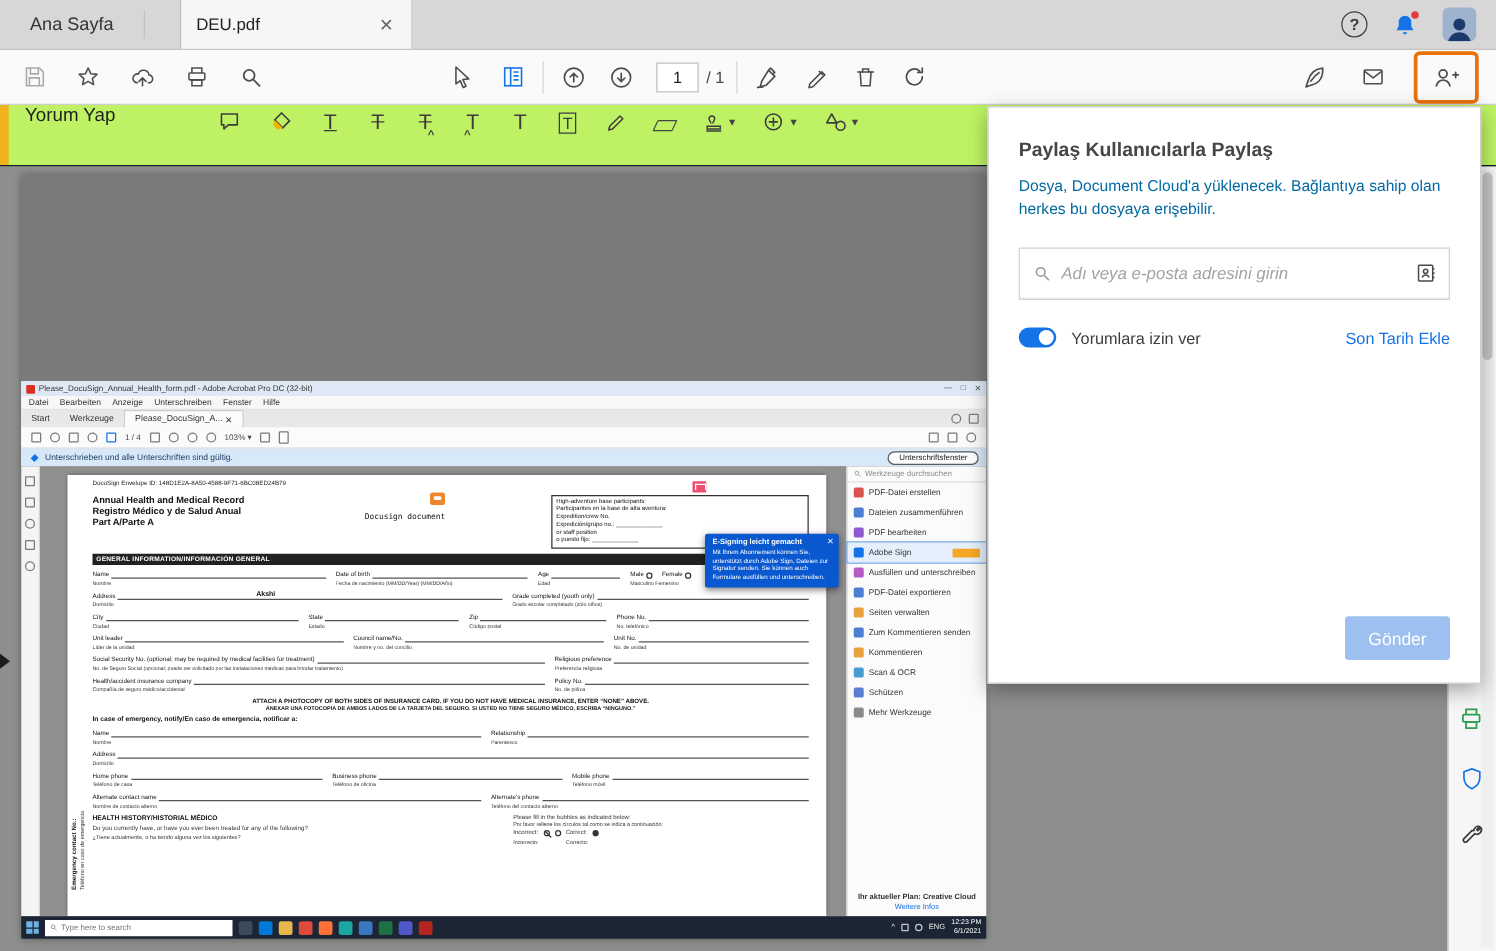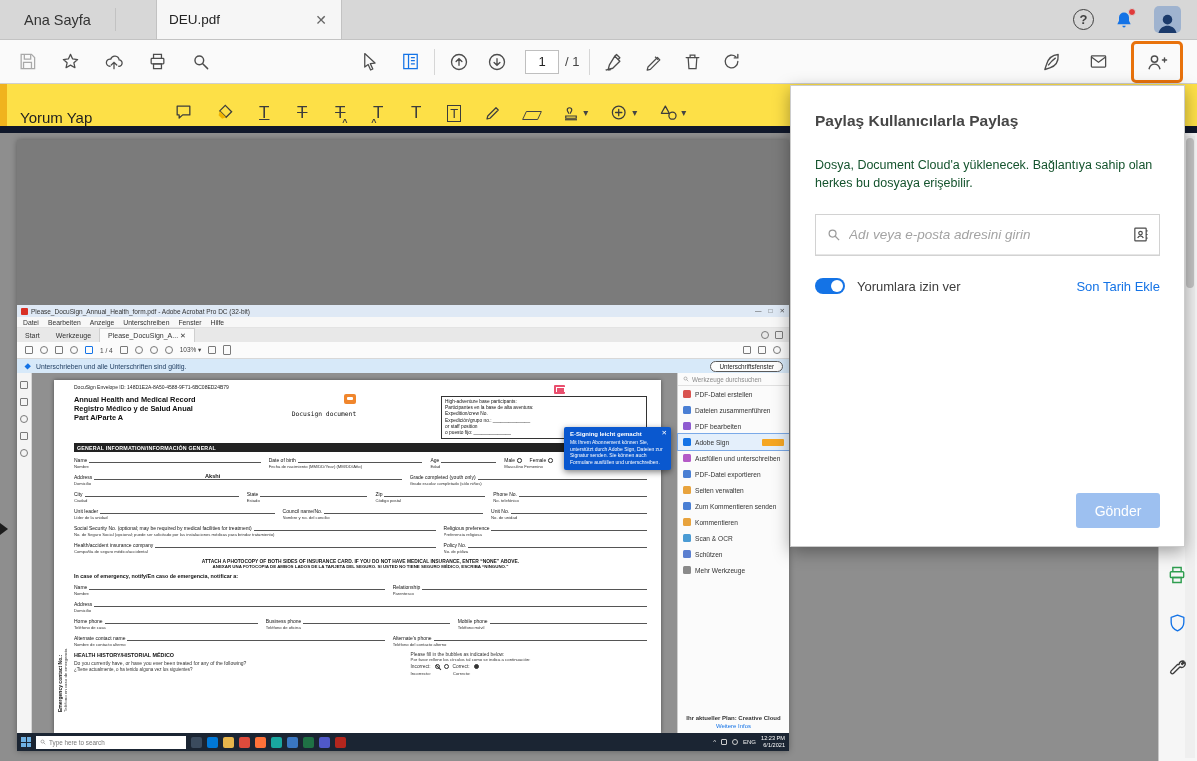--- a/index.html
+++ b/index.html
@@ -4,40 +4,40 @@
 <style>
   *{box-sizing:border-box;margin:0;padding:0}
   html,body{width:1197px;height:761px;overflow:hidden}
   body{font-family:"Liberation Sans",sans-serif;background:#8e8e8e;position:relative;color:#333}
   svg{display:block}
 
   
   .tabbar{position:absolute;top:0;left:0;right:0;height:40px;background:#d7d7d7;border-bottom:1px solid #c3c3c3;display:flex;align-items:stretch;z-index:10}
   .tb-item{display:flex;align-items:center;padding:0 24px;font-size:14.5px;color:#333;cursor:default}
   .tb-sep{width:1px;background:#c2c2c2;margin:8px 0}
-  .doc-tab{width:186px;margin-left:40px;background:#f6f6f6;border-left:1px solid #c2c2c2;border-right:1px solid #c2c2c2;display:flex;align-items:center;justify-content:space-between;padding:0 12px;font-size:13.5px;color:#222}
+  .doc-tab{width:186px;margin-left:28px;background:#f6f6f6;border-left:1px solid #c2c2c2;border-right:1px solid #c2c2c2;display:flex;align-items:center;justify-content:space-between;padding:0 12px;font-size:13.5px;color:#222}
   .doc-tab .x{font-size:14px;color:#666;padding:0 2px}
   .tb-right{margin-left:auto;display:flex;align-items:center;gap:20px;padding-right:16px}
   .help-circ{width:21px;height:21px;border:1.8px solid #3f3f3f;border-radius:50%;display:flex;align-items:center;justify-content:center;font-size:13px;font-weight:bold;color:#3f3f3f}
   .bell-wrap{position:relative}
   .bell-dot{position:absolute;top:-2px;right:-2px;width:8px;height:8px;border-radius:50%;background:#e03a3a;border:1.5px solid #d7d7d7}
   .avatar{width:27px;height:27px;border-radius:5px;background:#9fb3cf;overflow:hidden;display:flex;align-items:flex-end;justify-content:center}
 
   
   .main-toolbar{position:absolute;top:40px;left:0;right:0;height:44px;background:#fafafa;border-bottom:1px solid #cfcfcf;display:flex;align-items:center;padding:0 14px;z-index:10}
   .mtb-btn{padding:4px;display:flex;align-items:center;justify-content:center}
   .mtb-left{display:flex;align-items:center;gap:16px}
   .sep{width:1px;height:26px;background:#d6d6d6;margin:0 10px}
   .page-input{width:34px;height:24px;border:1px solid #bfbfbf;background:#fff;text-align:center;font-size:13px;color:#222}
   .page-total{font-size:13px;color:#444;margin-left:6px}
   .mtb-right{margin-left:auto;display:flex;align-items:center;gap:18px}
   .share-highlight{border:3px solid #e8720c;border-radius:5px;padding:4px 8px;display:flex;align-items:center}
 
   
-  .comment-bar{position:absolute;top:84px;left:0;right:0;height:49px;background:#fde047;border-bottom:7px solid #0f172a;display:flex;align-items:flex-end;z-index:9}
+  .comment-bar{position:absolute;top:84px;left:0;right:0;height:49px;background:#bef264;border-bottom:1px solid #0f172a;display:flex;align-items:flex-start;z-index:9}
   .cb-accent{position:absolute;left:0;top:0;width:7px;height:100%;background:#f0b31d}
   .cb-label{margin-left:20px;font-size:15px;color:#1f1f1f}
   .cb-tools{display:flex;align-items:center;gap:14px;margin-left:78px}
   .cb-tool{display:flex;align-items:center;gap:3px;padding:4px}
   .caret{font-size:10px;color:#444}
   .Tt{font-size:17px;font-weight:500;color:#3c3c3c;line-height:1;position:relative;width:16px;text-align:center}
   .Tt::before{content:"T"}
   .Tt.u::before{text-decoration:underline}
   .Tt.s::before{text-decoration:line-through}
   .Tt.cr::after{content:"^";position:absolute;left:10px;bottom:-6px;font-size:9px;font-weight:bold}
@@ -135,21 +135,21 @@
   .win-logo{width:10px;height:10px;display:grid;grid-template-columns:1fr 1fr;grid-template-rows:1fr 1fr;gap:1px}
   .win-logo span{background:#6fb1e3}
   .tb-search{width:150px;height:13px;background:#fff;display:flex;align-items:center;gap:3px;padding:0 4px;font-size:6.3px;color:#777}
   .tk-ic{width:11px;height:11px;border-radius:2px;flex:none}
   .tk-right{margin-left:auto;display:flex;align-items:center;gap:5px;color:#eee;font-size:6px}
   .tk-clock{text-align:right;font-size:5.6px;line-height:1.25;color:#fff}
 
   
   .share-panel{position:absolute;left:790px;top:85px;width:395px;height:462px;background:#fff;border:1px solid #cccccc;box-shadow:0 5px 16px rgba(0,0,0,.35);z-index:20;padding:26px 24px}
   .sp-title{font-size:15.5px;font-weight:bold;color:#464646}
-  .sp-desc{font-size:12.5px;color:#14532d;line-height:1.45;margin-top:26px}
+  .sp-desc{font-size:12.5px;color:#0369a1;line-height:1.45;margin-top:10px}
   .sp-box{margin-top:22px;border:1px solid #d2d2d2}
   .sp-recipient{height:40px;display:flex;align-items:center;gap:8px;padding:0 10px;border-bottom:1px solid #e6e6e6}
   .sp-recipient input{flex:1;border:none;outline:none;font-size:13.5px;color:#333;font-family:inherit}
   .sp-recipient input::placeholder{font-style:italic;color:#a3a3a3}
   .sp-message{display:block;width:100%;height:150px;border:none;outline:none;resize:none;padding:9px 10px;font-size:13.5px;font-family:inherit;color:#333}
   .sp-message::placeholder{font-style:italic;color:#a3a3a3}
   .sp-toggle-row{display:flex;align-items:center;margin-top:22px}
   .toggle{width:30px;height:16px;border-radius:9px;background:#1473e6;position:relative;flex:none}
   .toggle::after{content:"";position:absolute;top:2px;right:2px;width:12px;height:12px;border-radius:50%;background:#fff}
   .sp-toggle-label{margin-left:12px;font-size:13px;color:#3d3d3d}

